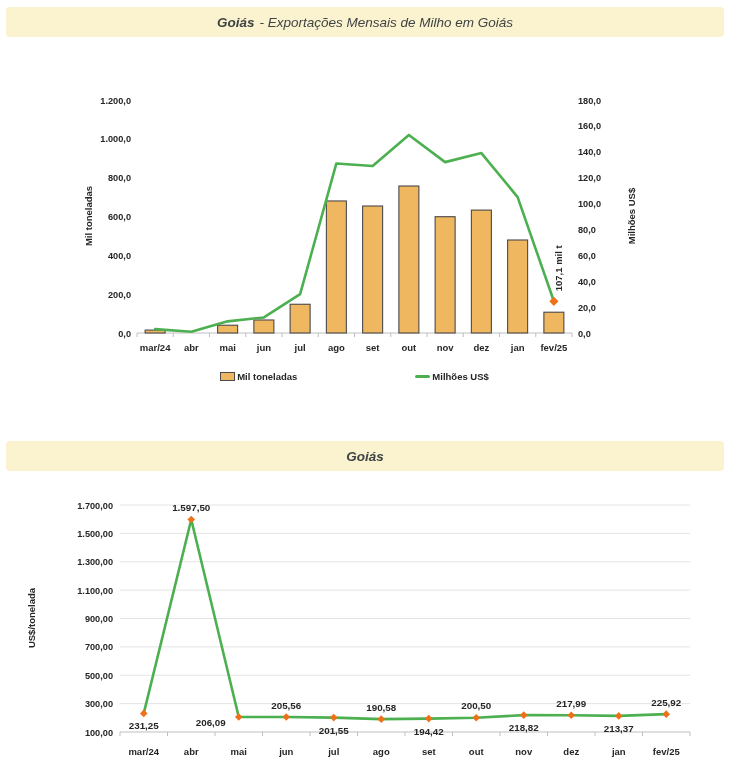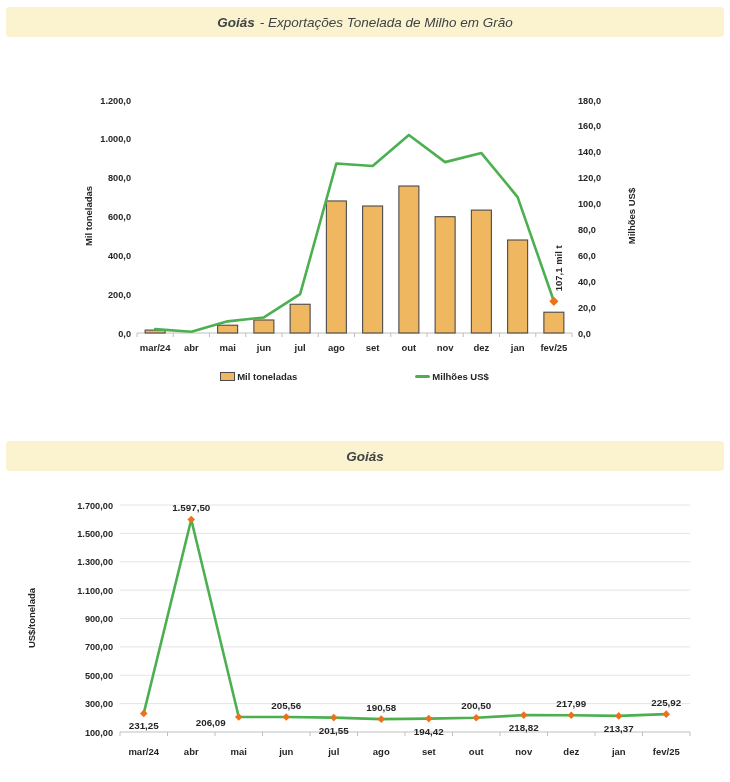--- a/index.html
+++ b/index.html
@@ -30,21 +30,21 @@
   text.dlab{font-family:"Liberation Sans",sans-serif;font-weight:bold;font-size:9.8px;fill:#262626;}
   text.ann{font-family:"Liberation Sans",sans-serif;font-weight:bold;font-size:9.5px;fill:#262626;}
 </style>
 </head>
 <body>
 
 <div id="page">
 
   <div class="banner" id="banner1" style="background: rgb(251, 242, 207);">
     <span class="prefix">Goiás</span>
-    <span class="suffix">- Exportações Tonelada de Milho em Grão</span>
+    <span class="suffix">- Exportações Mensais de Milho em Goiás</span>
   </div>
 
   <svg id="chart1-svg" width="730" height="330">
       <line x1="137" y1="289" x2="572" y2="289" stroke="#bfbfbf" stroke-width="1"></line>
       <line x1="137" y1="289" x2="137" y2="293" stroke="#bfbfbf" stroke-width="1"></line>
       <line x1="173.25" y1="289" x2="173.25" y2="293" stroke="#bfbfbf" stroke-width="1"></line>
       <line x1="209.5" y1="289" x2="209.5" y2="293" stroke="#bfbfbf" stroke-width="1"></line>
       <line x1="245.75" y1="289" x2="245.75" y2="293" stroke="#bfbfbf" stroke-width="1"></line>
       <line x1="282" y1="289" x2="282" y2="293" stroke="#bfbfbf" stroke-width="1"></line>
       <line x1="318.25" y1="289" x2="318.25" y2="293" stroke="#bfbfbf" stroke-width="1"></line>

